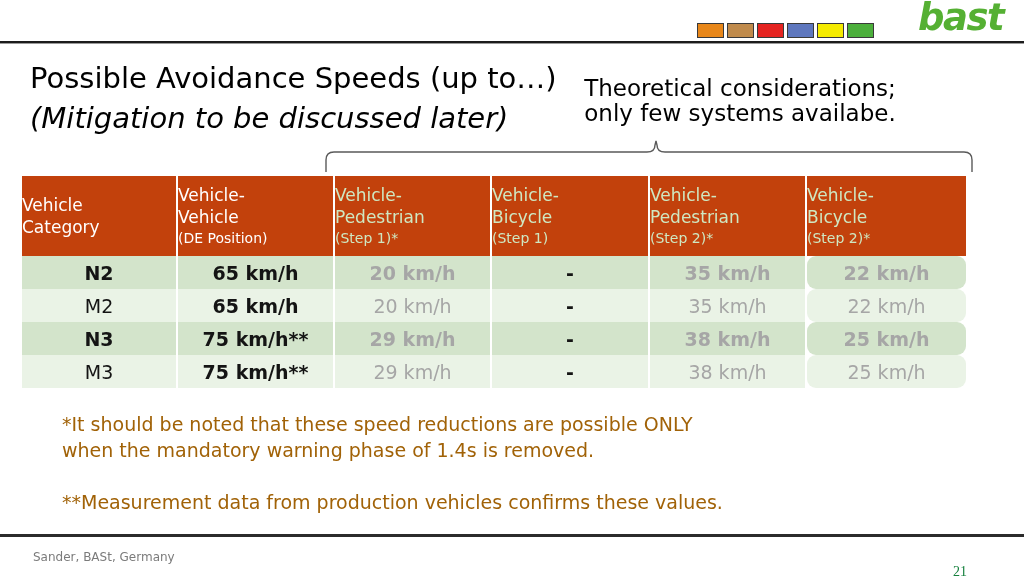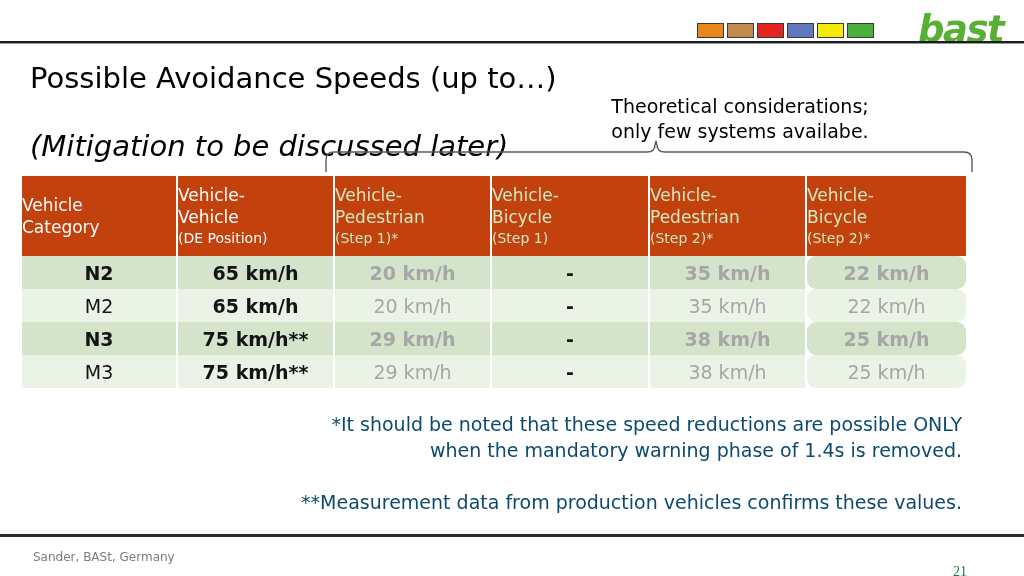--- a/index.html
+++ b/index.html
@@ -28,21 +28,21 @@
     gap: 3px;
   }
   .swatch {
     width: 27px;
     height: 15px;
     border: 1px solid #3a3a3a;
   }
 
   .brand-logo {
     position: absolute;
-    top: 12px;
+    top: 0;
     left: 918px;
     width: 92px;
     height: 36px;
     color: #55b033;
     font-family: "DejaVu Sans", sans-serif;
     font-weight: bold;
     font-size: 37px;
     line-height: 36px;
     letter-spacing: -1.5px;
     font-style: italic;
@@ -73,32 +73,31 @@
     color: #000000;
     white-space: nowrap;
   }
   .title-line2 {
     font-family: "DejaVu Sans", sans-serif;
     font-size: 29px;
     line-height: 40px;
     font-style: italic;
     color: #000000;
     white-space: nowrap;
-    margin-top: 28px;
   }
 
   
   .annotation {
     position: absolute;
     left: 575px;
-    top: 94px;
+    top: 76px;
     width: 330px;
     text-align: center;
     font-family: "DejaVu Sans", sans-serif;
-    font-size: 19px;
+    font-size: 23px;
     line-height: 25px;
     color: #000000;
   }
 
   .brace-wrap {
     position: absolute;
     left: 325px;
     top: 140px;
     width: 648px;
     height: 32px;
@@ -155,25 +154,25 @@
   tbody tr.even td { background: #eaf3e6; }
   tbody td.bold { font-weight: bold; margin-left: 24px; }
   tbody td.dim { color: #a6a6a6; }
 
   
   .footnotes {
     position: absolute;
     left: 62px;
     top: 411px;
     width: 900px;
-    text-align: right;
+    text-align: left;
     font-family: "DejaVu Sans", sans-serif;
     font-size: 19px;
     line-height: 26px;
-    color: #0c4a6e;
+    color: #a16207;
   }
   .footnotes .gap { height: 26px; }
 
   
   .footer-rule {
     position: absolute;
     left: 0;
     top: 534px;
     width: 1024px;
     border-top: 3px solid #2b2b2b;

